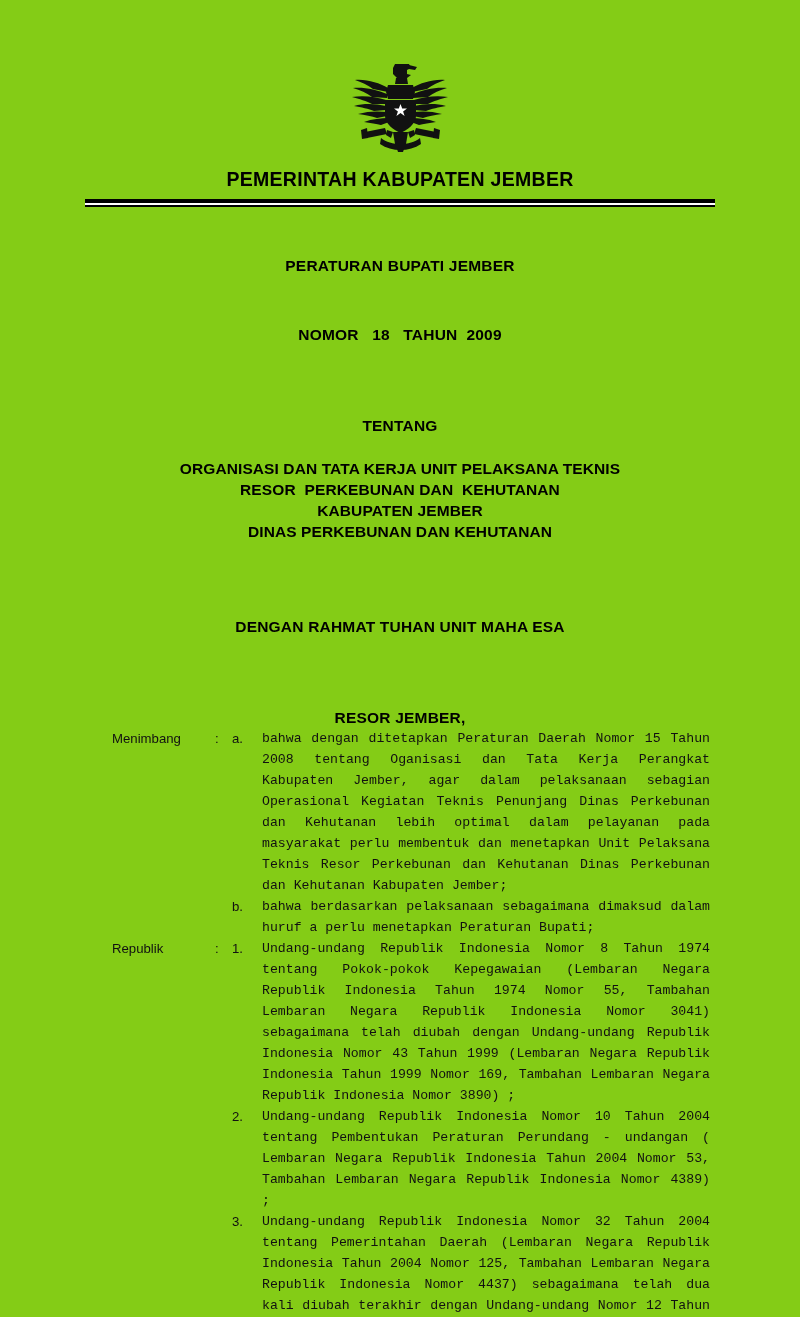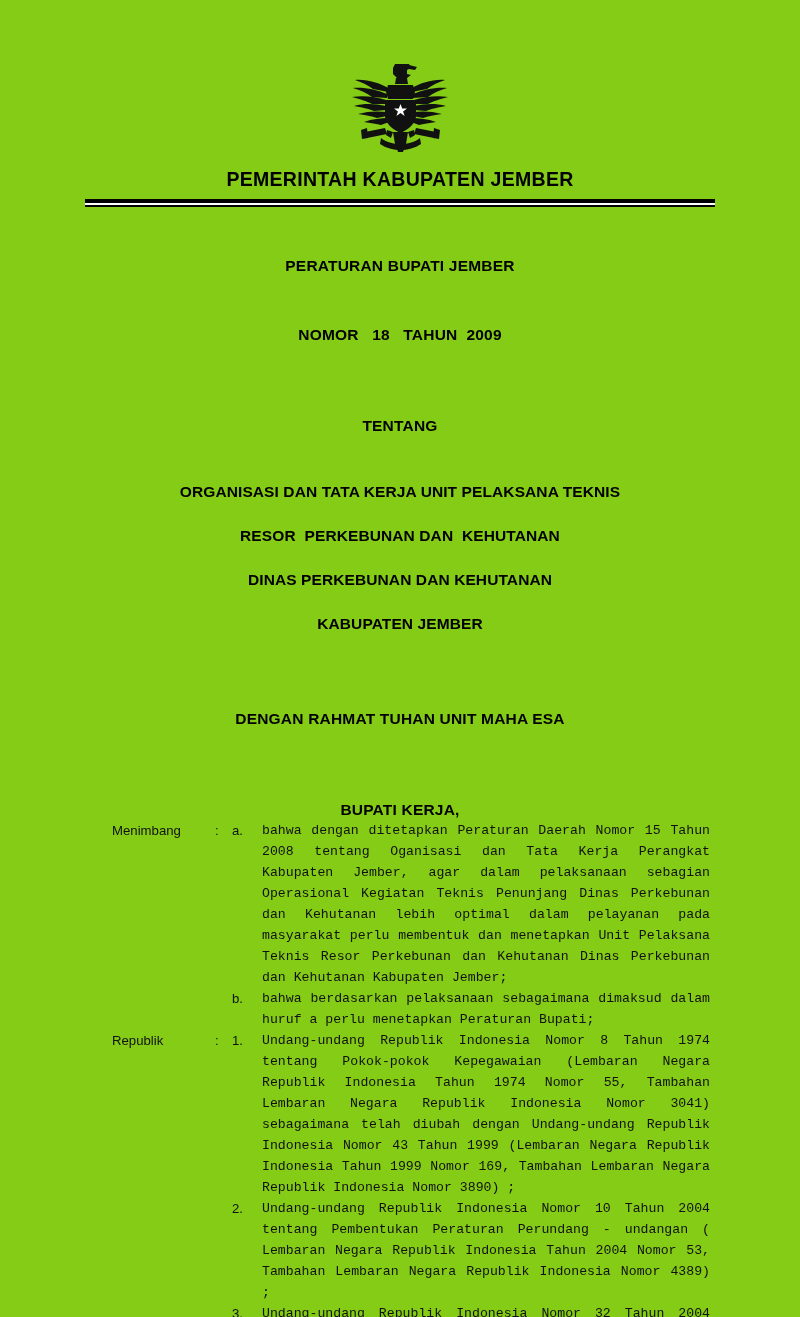--- a/index.html
+++ b/index.html
@@ -75,21 +75,20 @@
   .spacer-md { height: 22px; }
   .spacer-lg { height: 26px; }
 
   .subject-line {
     font-size: 15.5px;
     font-weight: bold;
     line-height: 21px;
     letter-spacing: 0.1px;
     color: #000;
     white-space: pre;
-    margin-top: 23px;
   }
 
   
   .clauses {
     padding-left: 112px;
     padding-right: 90px;
   }
   .clause-row {
     display: flex;
     align-items: flex-start;
@@ -202,28 +201,28 @@
   <div class="title-block">
     <div class="title-line">PERATURAN BUPATI JEMBER</div>
     <div class="title-line">NOMOR   18   TAHUN  2009</div>
 
     <div class="spacer-md"></div>
     <div class="title-line">TENTANG</div>
 
     <div class="spacer-md"></div>
     <div class="subject-line">ORGANISASI DAN TATA KERJA UNIT PELAKSANA TEKNIS</div>
     <div class="subject-line">RESOR  PERKEBUNAN DAN  KEHUTANAN</div>
+    <div class="subject-line">KABUPATEN JEMBER</div>
     <div class="subject-line">DINAS PERKEBUNAN DAN KEHUTANAN</div>
-    <div class="subject-line">KABUPATEN JEMBER</div>
 
     <div class="spacer-lg"></div>
     <div class="title-line">DENGAN RAHMAT TUHAN UNIT MAHA ESA</div>
 
     <div class="spacer-md"></div>
-    <div class="title-line">BUPATI KERJA,</div>
+    <div class="title-line">RESOR JEMBER,</div>
   </div>
 
   <div class="clauses">
 
     <div class="clause-row">
       <div class="clause-label">Menimbang</div>
       <div class="clause-colon">:</div>
       <div class="clause-items">
         <div class="item">
           <div class="item-marker">a.</div>

